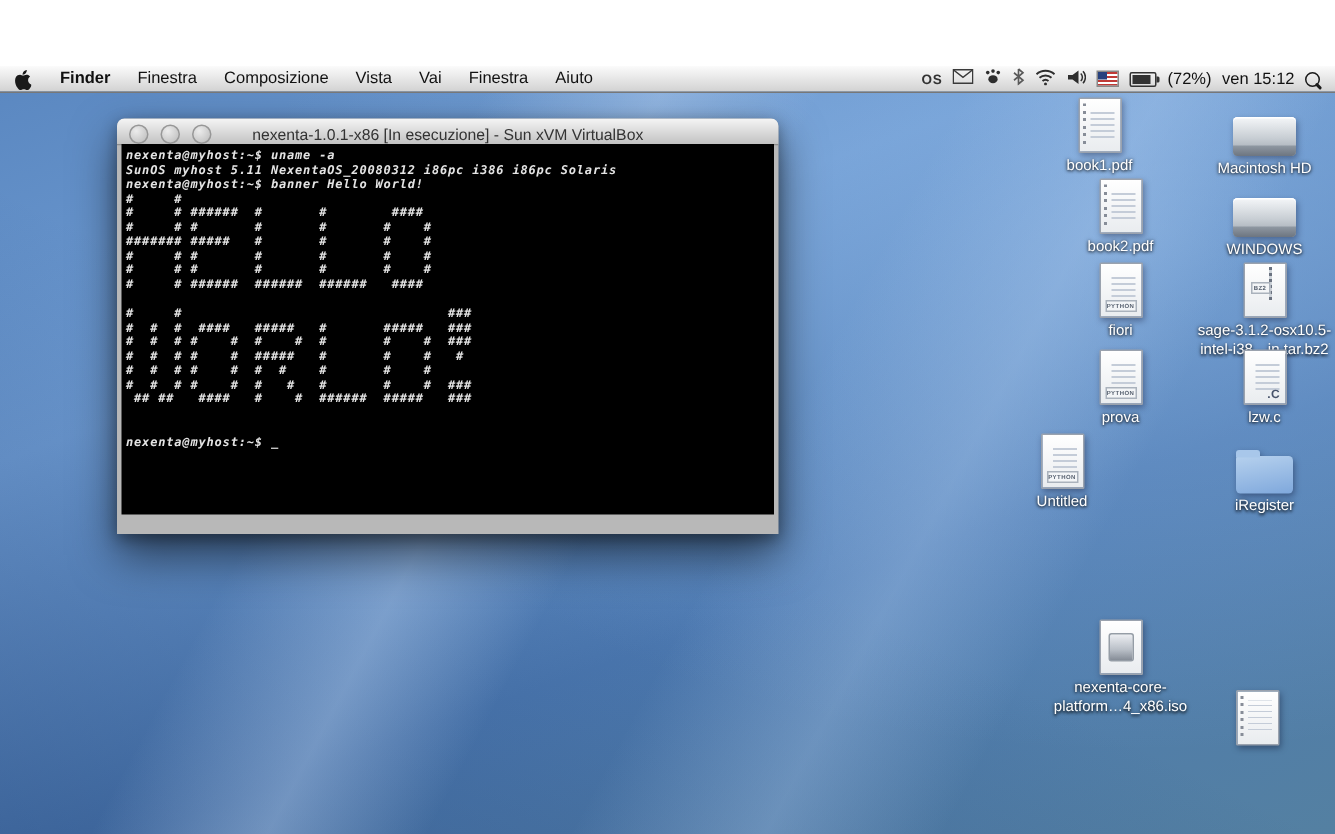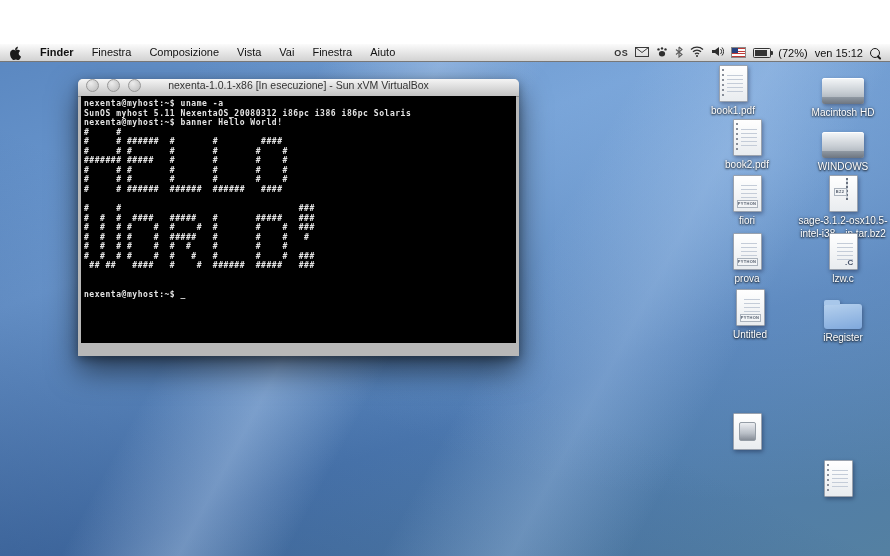--- a/index.html
+++ b/index.html
@@ -56,26 +56,26 @@
   .art.folder{width:38px;height:25px;border-radius:2px 3px 3px 3px;
     background:linear-gradient(170deg,#b6d1ee,#7fa8dc);}
   .art.folder::before{content:"";position:absolute;top:-4px;left:0;width:16px;height:5px;border-radius:2px 2px 0 0;background:#a8c7ea;}
   .dlabel{margin-top:2px;font-size:10px;line-height:13px;color:#fff;
     text-shadow:0 1px 2px rgba(0,0,0,.85),0 0 3px rgba(0,0,0,.5);white-space:pre-line;}
 
   
   .vm-window{position:absolute;left:78px;top:35px;width:441px;height:277px;border-radius:5px 5px 0 0;
     background:#b8b8b8;box-shadow:0 14px 30px rgba(0,0,0,.55),0 3px 10px rgba(0,0,0,.35);z-index:20;}
   .titlebar{height:17px;border-radius:5px 5px 0 0;border-bottom:1px solid #8c8c8c;
-    background:linear-gradient(#f5f5f5,#c2c2c2);display:flex;align-items:flex-start;position:relative;}
+    background:linear-gradient(#f5f5f5,#c2c2c2);display:flex;align-items:flex-end;position:relative;}
   .lights{display:flex;gap:8px;margin-left:8px;}
   .light{width:11px;height:11px;border-radius:50%;border:1px solid #979797;
     background:radial-gradient(circle at 35% 30%,#ececec,#b9b9b9);}
   .wtitle{position:absolute;left:0;right:0;text-align:center;font-size:10.5px;color:#333;pointer-events:none;}
-  .term{position:absolute;left:3px;right:3px;top:17px;bottom:13px;background:#000;overflow:hidden;}
+  .term{position:absolute;left:3px;right:3px;top:17px;bottom:13px;background:#000;overflow:hidden;font-style:italic;}
   .term pre{margin:0;padding:3px 0 0 3px;font-family:"DejaVu Sans Mono",monospace;
     font-size:8px;line-height:9.55px;font-weight:bold;letter-spacing:.55px;color:#e4e4e4;}
   .statusbar{position:absolute;left:0;right:0;bottom:0;height:13px;
     background:linear-gradient(#f2f2f2,#cfcfcf);border-top:1px solid #999;
     display:flex;align-items:center;justify-content:flex-end;padding-right:14px;gap:3px;font-size:9px;color:#222;}
   .sb{width:10px;height:10px;position:relative;flex:none;}
   .sb.hdd{border-radius:50%;background:radial-gradient(circle at 35% 30%,#b8d2ec,#47699c);}
   .sb.cd{border-radius:50%;background:radial-gradient(circle at 50% 50%,#fff 0 18%,#c9d2dc 30%,#9fb4d0 70%,#8694ac);}
   .sb.floppy{background:#d6dade;border:1px solid #aab;opacity:.55;}
   .sb.floppy::before{content:"";position:absolute;left:2px;right:2px;bottom:1px;height:4px;background:#f2f4f6;}
@@ -343,38 +343,40 @@
         <div class="dlabel">prova</div>
       </div>
       <div class="desk-icon" style="left: 793px; top: 188px;">
         <div class="art-wrap">
           <div class="art page">
             <span class="badge big">.C</span>
           </div>
         </div>
         <div class="dlabel">lzw.c</div>
       </div>
-      <div class="desk-icon" style="left: 700px; top: 244px;">
+      <div class="desk-icon" style="left: 658px; top: 244px;">
         <div class="art-wrap">
           <div class="art page">
             <span class="badge">PYTHON</span>
           </div>
         </div>
         <div class="dlabel">Untitled</div>
       </div>
       <div class="desk-icon" style="left: 793px; top: 247px;">
         <div class="art-wrap">
           <div class="art folder"></div>
         </div>
         <div class="dlabel">iRegister</div>
       </div>
       <div class="desk-icon" style="left: 697px; top: 368px;">
         <div class="art-wrap">
           <div class="art iso"></div>
         </div>
+        <div class="dlabel">nexenta-core-
+platform…4_x86.iso</div>
       </div>
       <div class="desk-icon" style="left: 788px; top: 415px;">
         <div class="art-wrap">
           <div class="art pdf"></div>
         </div>
       </div>
     </div>
 
   <div class="vm-window">
     <div class="titlebar">

